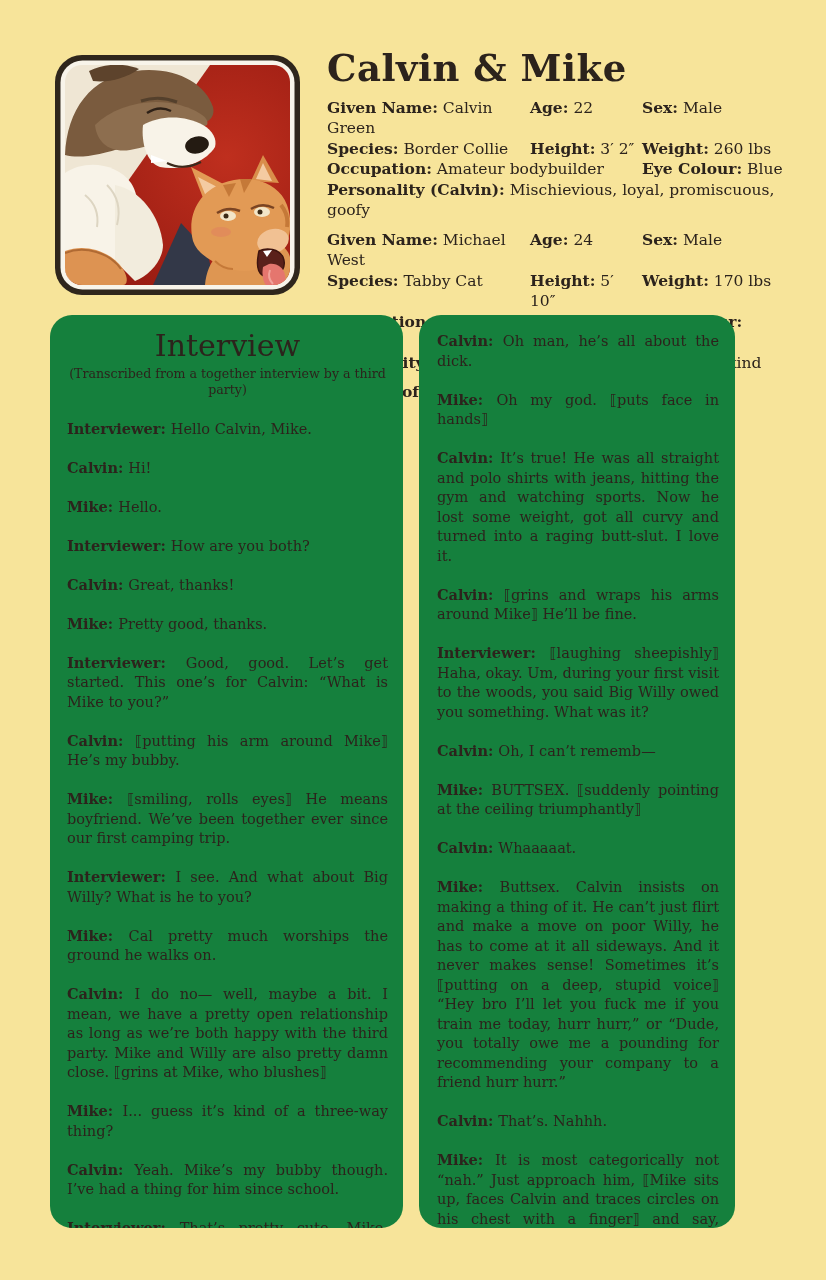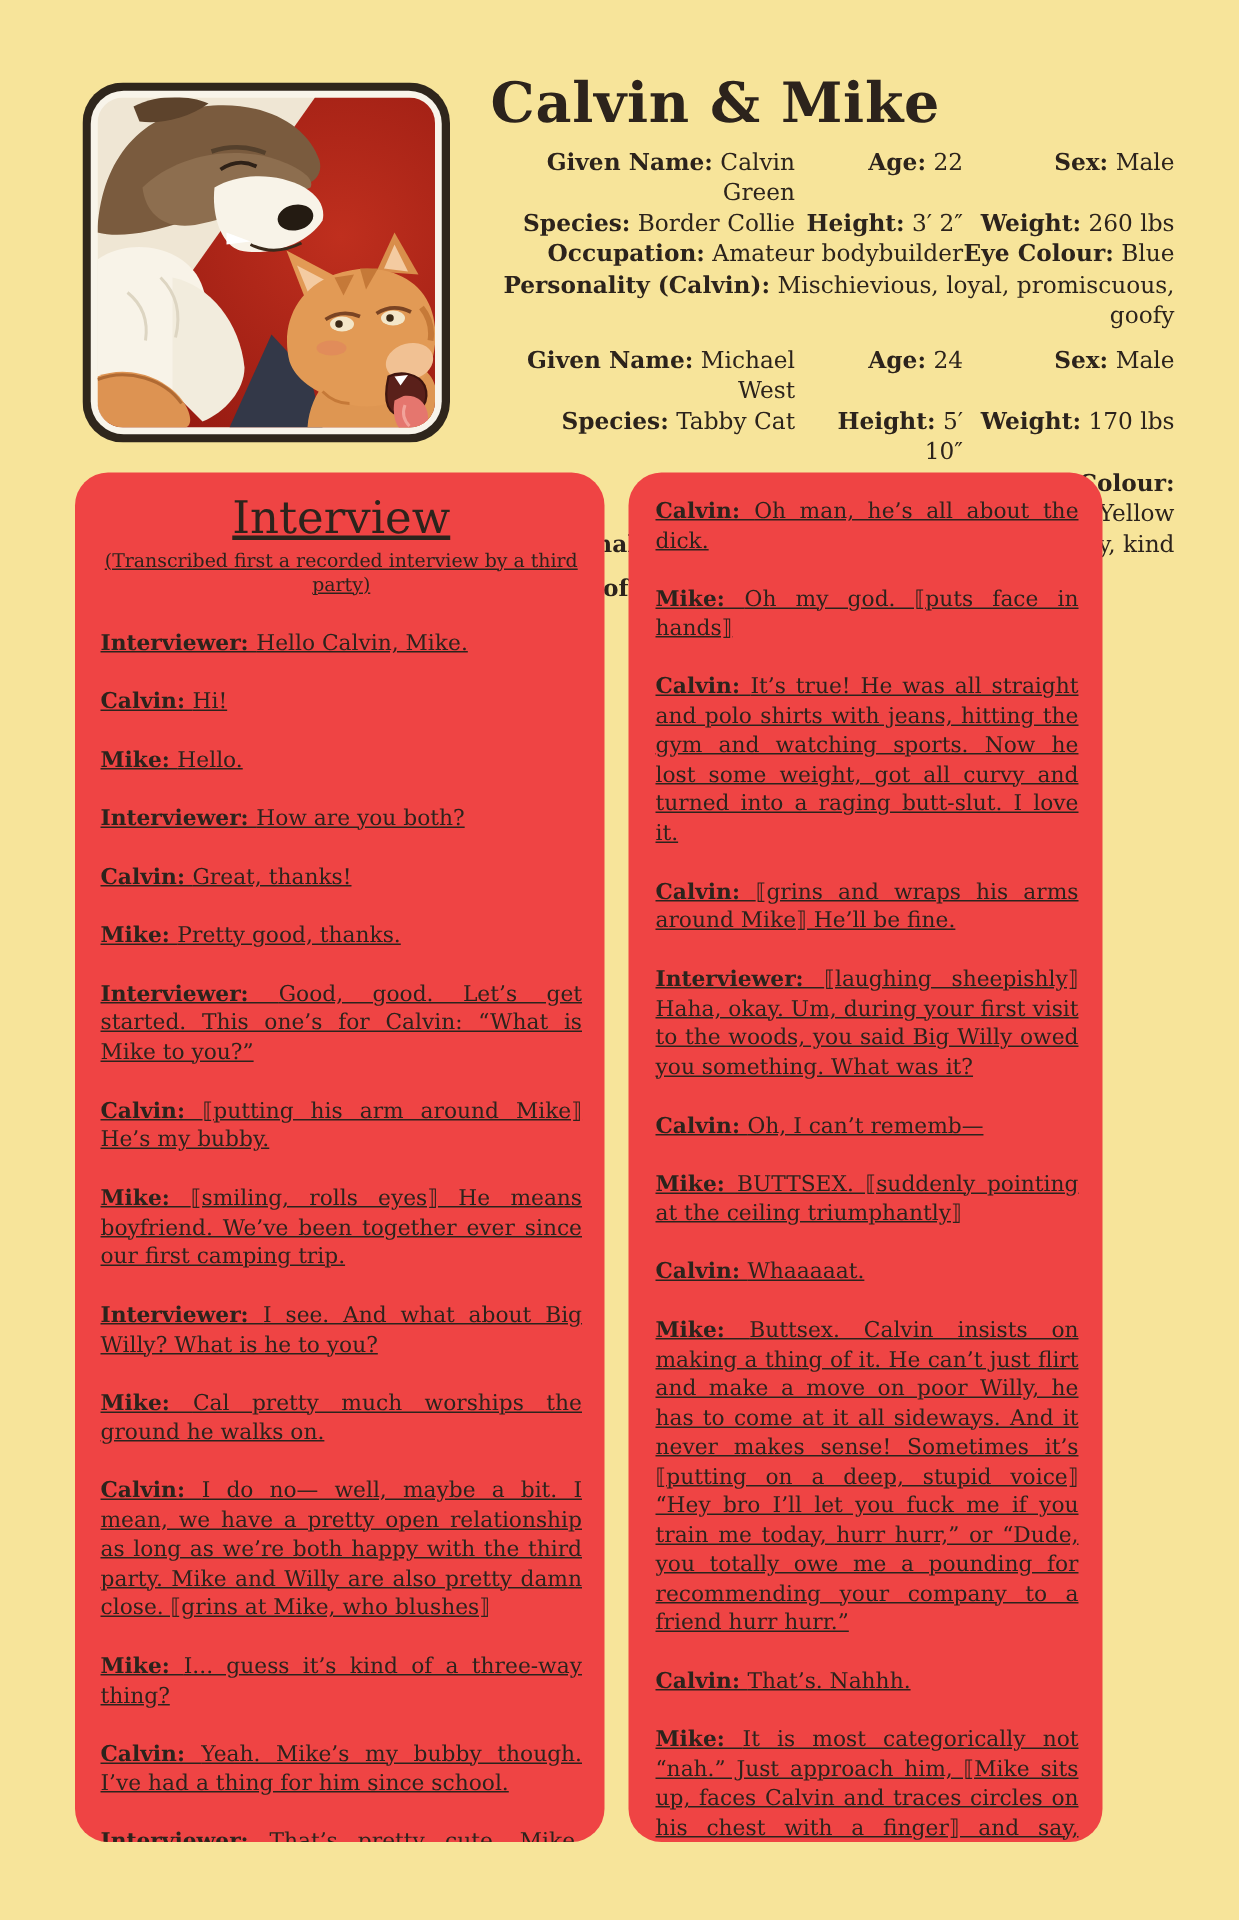--- a/index.html
+++ b/index.html
@@ -16,33 +16,33 @@
   }
   .header{
     position:absolute;left:327px;top:48px;width:456px;
   }
   .page-title{
     font-size:37px;font-weight:bold;letter-spacing:.5px;
     margin:0 0 9px 0;line-height:1.1;
   }
   .stats{
     display:grid;grid-template-columns:203px 112px 1fr;
-    font-size:15.5px;line-height:20.5px;text-align:right;
+    font-size:15.5px;line-height:20.5px;
   }
   .stats .span2{grid-column:1/3;}
   .stats .span3{grid-column:1/4;}
   .stats b{font-weight:bold;}
   .profile-block{margin-bottom:9px;}
   .origin-row{font-size:15.5px;line-height:20.5px;margin-top:1px;}
   .origin-row .pair{margin-right:10px;}
   .origin-row b{font-weight:bold;}
   .panel{
     position:absolute;top:315px;height:913px;
-    background:#ef4444;border-radius:22px;
-    box-sizing:border-box;overflow:hidden;text-decoration:underline;
+    background:#15803d;border-radius:22px;
+    box-sizing:border-box;overflow:hidden;
   }
   .panel-left{left:50px;width:353px;padding:10px 15px 12px 17px;}
   .panel-right{left:419px;width:316px;padding:16px 16px 12px 18px;}
   .iv-heading{
     text-align:center;font-size:30px;font-weight:400;
     margin:4px 0 2px 0;line-height:1.15;
   }
   .iv-subtitle{
     text-align:center;font-size:12.6px;line-height:16px;
     margin:0 0 21px 0;
@@ -143,21 +143,21 @@
     <div class="span3"><b>Personality (Mike):</b> <span>Skeptical, thoughtful, nerdy, kind</span></div>
   </div>
 
   <div class="origin-row">
     <span class="pair"><b>Country of Origin:</b> <span>England</span></span><span class="pair"><b>Languages:</b> <span>English (fluent)</span></span>
   </div>
 </div>
 
 <div class="panel panel-left">
   <div class="iv-heading">Interview</div>
-  <div class="iv-subtitle">(Transcribed first a recorded interview by a third party)</div>
+  <div class="iv-subtitle">(Transcribed from a together interview by a third party)</div>
   <div>
       <p class="para"><b class="speaker">Interviewer: </b>Hello Calvin, Mike.</p>
       <p class="para"><b class="speaker">Calvin: </b>Hi!</p>
       <p class="para"><b class="speaker">Mike: </b>Hello.</p>
       <p class="para"><b class="speaker">Interviewer: </b>How are you both?</p>
       <p class="para"><b class="speaker">Calvin: </b>Great, thanks!</p>
       <p class="para"><b class="speaker">Mike: </b>Pretty good, thanks.</p>
       <p class="para"><b class="speaker">Interviewer: </b>Good, good. Let’s get started. This one’s for Calvin: “What is Mike to you?”</p>
       <p class="para"><b class="speaker">Calvin: </b>⟦putting his arm around Mike⟧ He’s my bubby.</p>
       <p class="para"><b class="speaker">Mike: </b>⟦smiling, rolls eyes⟧ He means boyfriend. We’ve been together ever since our first camping trip.</p>

